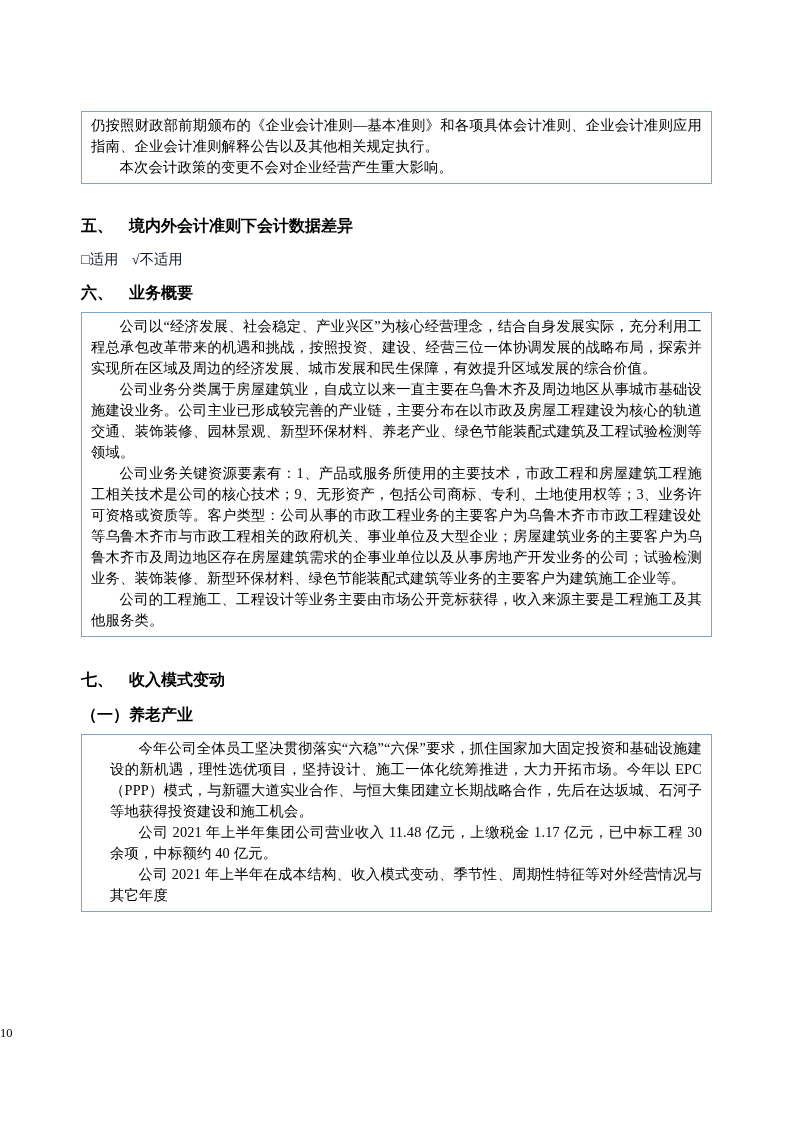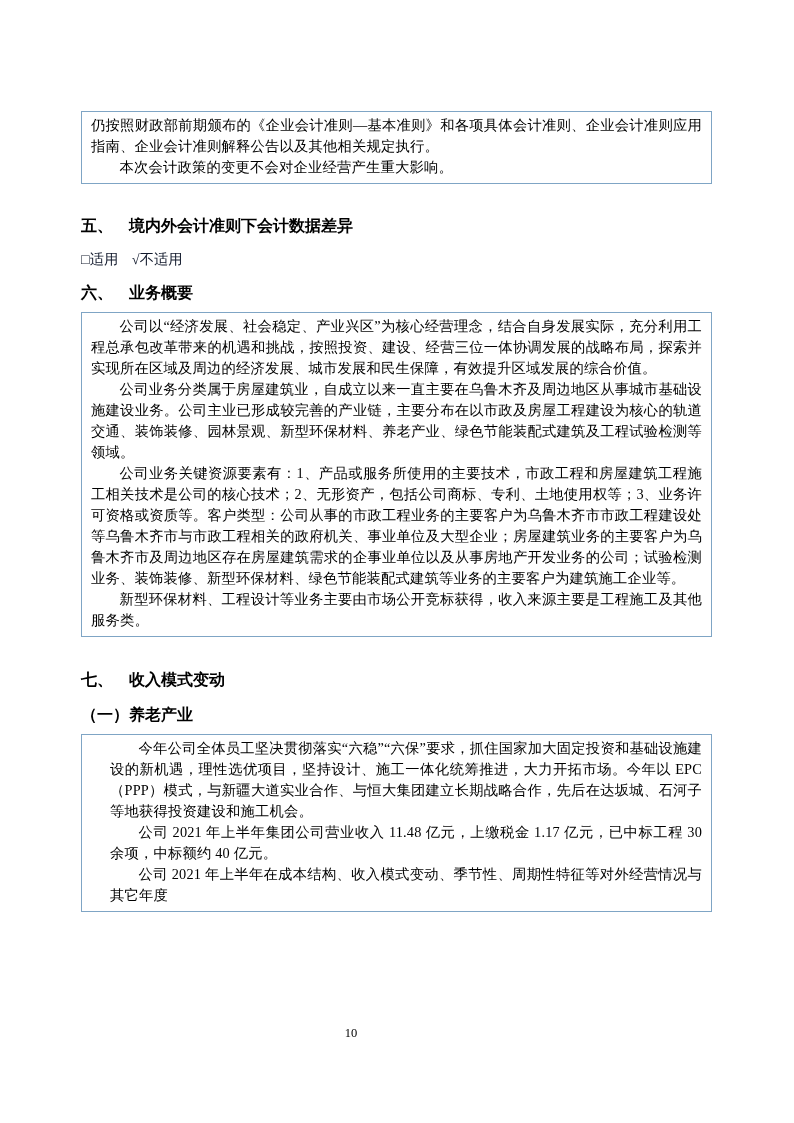--- a/index.html
+++ b/index.html
@@ -62,21 +62,20 @@
   .h1-6 { margin-top: 13px; }
   .box-business { margin-top: 9px; }
   .h1-7 { margin-top: 32px; }
   .h2-71 { margin-top: 14px; }
   .box-plan { margin-top: 9px; padding-left: 28px; }
   .footer {
     position: absolute;
     left: 0;
     top: 1026px;
     width: 702px;
-    text-align: center;
     font-size: 12.5px;
     font-family: "Liberation Serif", serif;
   }
 </style>
 </head>
 <body>
 
 <div class="page">
   <div class="content">
 
@@ -96,22 +95,22 @@
     </div>
 
     <div class="heading h1-6">
       <span class="h-num">六、</span>
       <span class="h-title">业务概要</span>
     </div>
 
     <div class="text-box box-business">
       <p>公司以“经济发展、社会稳定、产业兴区”为核心经营理念，结合自身发展实际，充分利用工程总承包改革带来的机遇和挑战，按照投资、建设、经营三位一体协调发展的战略布局，探索并实现所在区域及周边的经济发展、城市发展和民生保障，有效提升区域发展的综合价值。</p>
       <p>公司业务分类属于房屋建筑业，自成立以来一直主要在乌鲁木齐及周边地区从事城市基础设施建设业务。公司主业已形成较完善的产业链，主要分布在以市政及房屋工程建设为核心的轨道交通、装饰装修、园林景观、新型环保材料、养老产业、绿色节能装配式建筑及工程试验检测等领域。</p>
-      <p>公司业务关键资源要素有：1、产品或服务所使用的主要技术，市政工程和房屋建筑工程施工相关技术是公司的核心技术；2、无形资产，包括公司商标、专利、土地使用权等；3、业务许可资格或资质等。客户类型：公司从事的市政工程业务的主要客户为乌鲁木齐市市政工程建设处等乌鲁木齐市与市政工程相关的政府机关、事业单位及大型企业；房屋建筑业务的主要客户为乌鲁木齐市及周边地区存在房屋建筑需求的企事业单位以及从事房地产开发业务的公司；试验检测业务、装饰装修、新型环保材料、绿色节能装配式建筑等业务的主要客户为建筑施工企业等。</p>
-      <p>新型环保材料、工程设计等业务主要由市场公开竞标获得，收入来源主要是工程施工及其他服务类。</p>
+      <p>公司业务关键资源要素有：1、产品或服务所使用的主要技术，市政工程和房屋建筑工程施工相关技术是公司的核心技术；9、无形资产，包括公司商标、专利、土地使用权等；3、业务许可资格或资质等。客户类型：公司从事的市政工程业务的主要客户为乌鲁木齐市市政工程建设处等乌鲁木齐市与市政工程相关的政府机关、事业单位及大型企业；房屋建筑业务的主要客户为乌鲁木齐市及周边地区存在房屋建筑需求的企事业单位以及从事房地产开发业务的公司；试验检测业务、装饰装修、新型环保材料、绿色节能装配式建筑等业务的主要客户为建筑施工企业等。</p>
+      <p>公司的工程施工、工程设计等业务主要由市场公开竞标获得，收入来源主要是工程施工及其他服务类。</p>
     </div>
 
     <div class="heading h1-7">
       <span class="h-num">七、</span>
       <span class="h-title">收入模式变动</span>
     </div>
 
     <div class="heading sub h2-71">
       <span class="h-num">（一）</span>
       <span class="h-title">养老产业</span>

